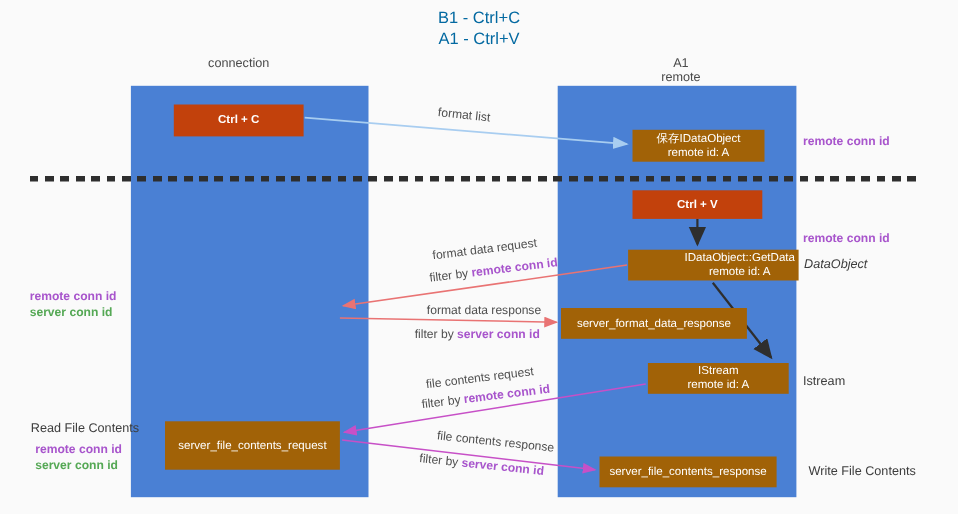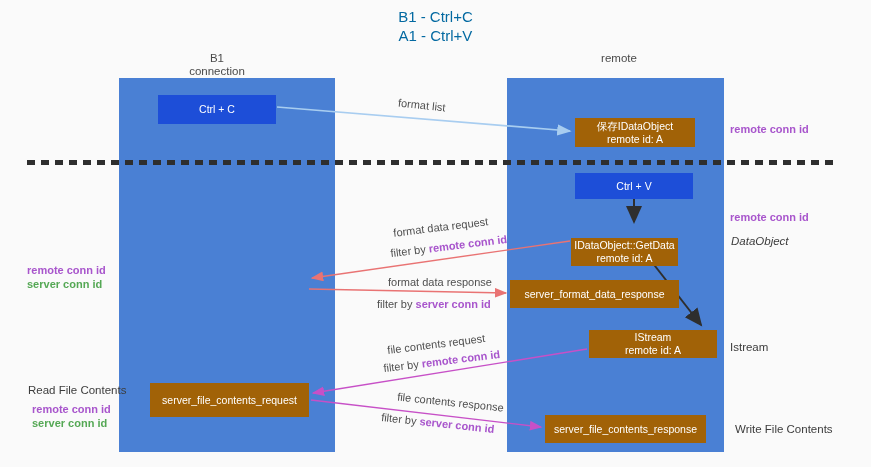--- a/index.html
+++ b/index.html
@@ -21,21 +21,21 @@
     left:27px;top:160px;width:809px;height:5px;z-index:3;
     background:repeating-linear-gradient(to right,#2e2e2e 0 8px,transparent 8px 14px);
   }
   
   #arrows{position:absolute;left:0;top:0;width:871px;height:467px;z-index:2;}
   
   .node{
     z-index:4;display:flex;flex-direction:column;align-items:center;justify-content:center;
     color:#ffffff;font-size:10.5px;line-height:13px;text-align:center;
   }
-  .node.green{background:#1d4ed8;}
+  .node.green{background:#c2410c;font-weight:bold;}
   .node.orange{background:#a16207;}
   
   .flow-label{z-index:4;font-size:11px;color:#4f4f4f;white-space:nowrap;}
   .tilt-up{transform:rotate(-7deg);}
   .tilt-down{transform:rotate(6deg);}
   .accent-purple{color:#a855cc;font-weight:700;}
   
   .side-label{z-index:4;font-size:11.5px;color:#3c3c3c;white-space:nowrap;}
   .side-label.purple{color:#a855cc;font-weight:700;font-size:11px;}
   .side-label.green{color:#55a855;font-weight:700;font-size:11px;}
@@ -44,24 +44,24 @@
 <body>
 
 <div id="canvas">
 
   <div class="abs title" style="left:0;top:7px;">
     <div>B1 - Ctrl+C</div>
     <div>A1 - Ctrl+V</div>
   </div>
 
   <div class="abs lane-header" style="left:147px;top:52px;width:140px;">
-    <div>B1</div>
     <div>connection</div>
   </div>
   <div class="abs lane-header" style="left:549px;top:52px;width:140px;">
+    <div>A1</div>
     <div>remote</div>
   </div>
 
   <div class="abs lane" style="left:119px;top:78px;width:216px;height:374px;"></div>
   <div class="abs lane" style="left:507px;top:78px;width:217px;height:374px;"></div>
 
   <div class="abs dashed-line"></div>
 
   <svg id="arrows" viewBox="0 0 871 467">
     <defs>
@@ -93,36 +93,36 @@
 
   <div class="abs node orange" style="left:575px;top:118px;width:120px;height:29px;">
     <span>保存IDataObject</span>
     <span>remote id: A</span>
   </div>
 
   <div class="abs node green" style="left:575px;top:173px;width:118px;height:26px;text-align:right;">
     <span>Ctrl + V</span>
   </div>
 
-  <div class="abs node orange" style="left:571px;top:238px;width:107px;height:28px;">
+  <div class="abs node orange" style="left:571px;top:227px;width:107px;height:28px;padding-left:48px;">
     <span>IDataObject::GetData</span>
     <span>remote id: A</span>
   </div>
 
 
   <div class="abs node orange" style="left:510px;top:280px;width:169px;height:28px;">
     <span>server_format_data_response</span>
   </div>
 
   <div class="abs node orange" style="left:589px;top:330px;width:128px;height:28px;">
     <span>IStream</span>
     <span>remote id: A</span>
   </div>
 
-  <div class="abs node orange" style="left:150px;top:383px;width:159px;height:34px;">
+  <div class="abs node orange" style="left:150px;top:383px;width:159px;height:44px;">
     <span>server_file_contents_request</span>
   </div>
 
   <div class="abs node orange" style="left:545px;top:415px;width:161px;height:28px;">
     <span>server_file_contents_response</span>
   </div>
 
   <div class="abs flow-label tilt-down" style="left:398px;top:99px;">format list</div>
 
   <div class="abs flow-label tilt-up" style="left:393px;top:221px;">format data request</div>

